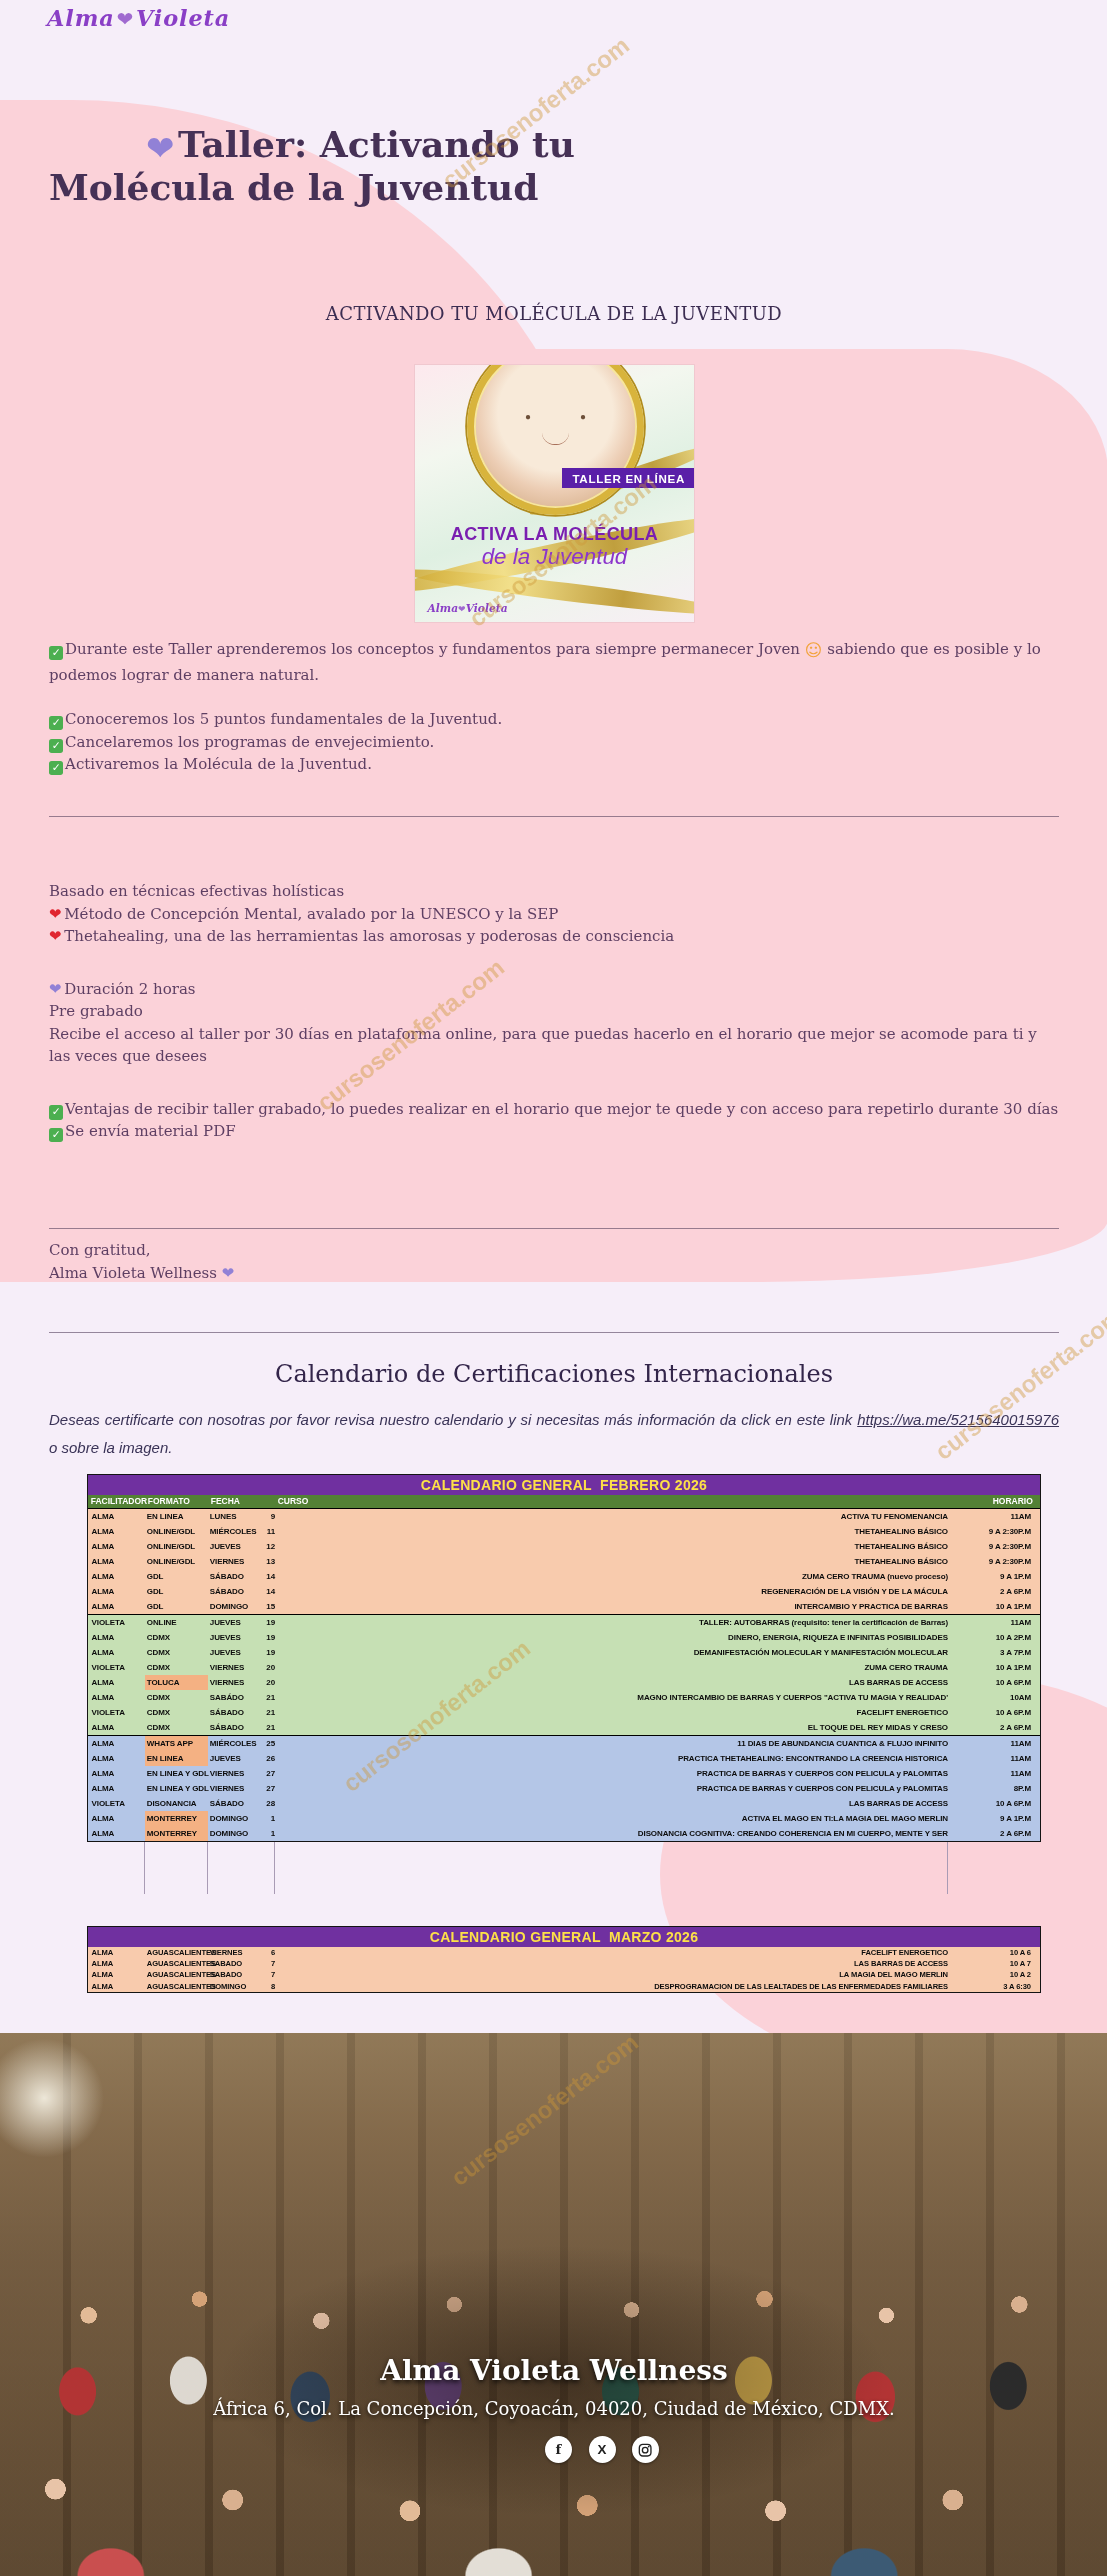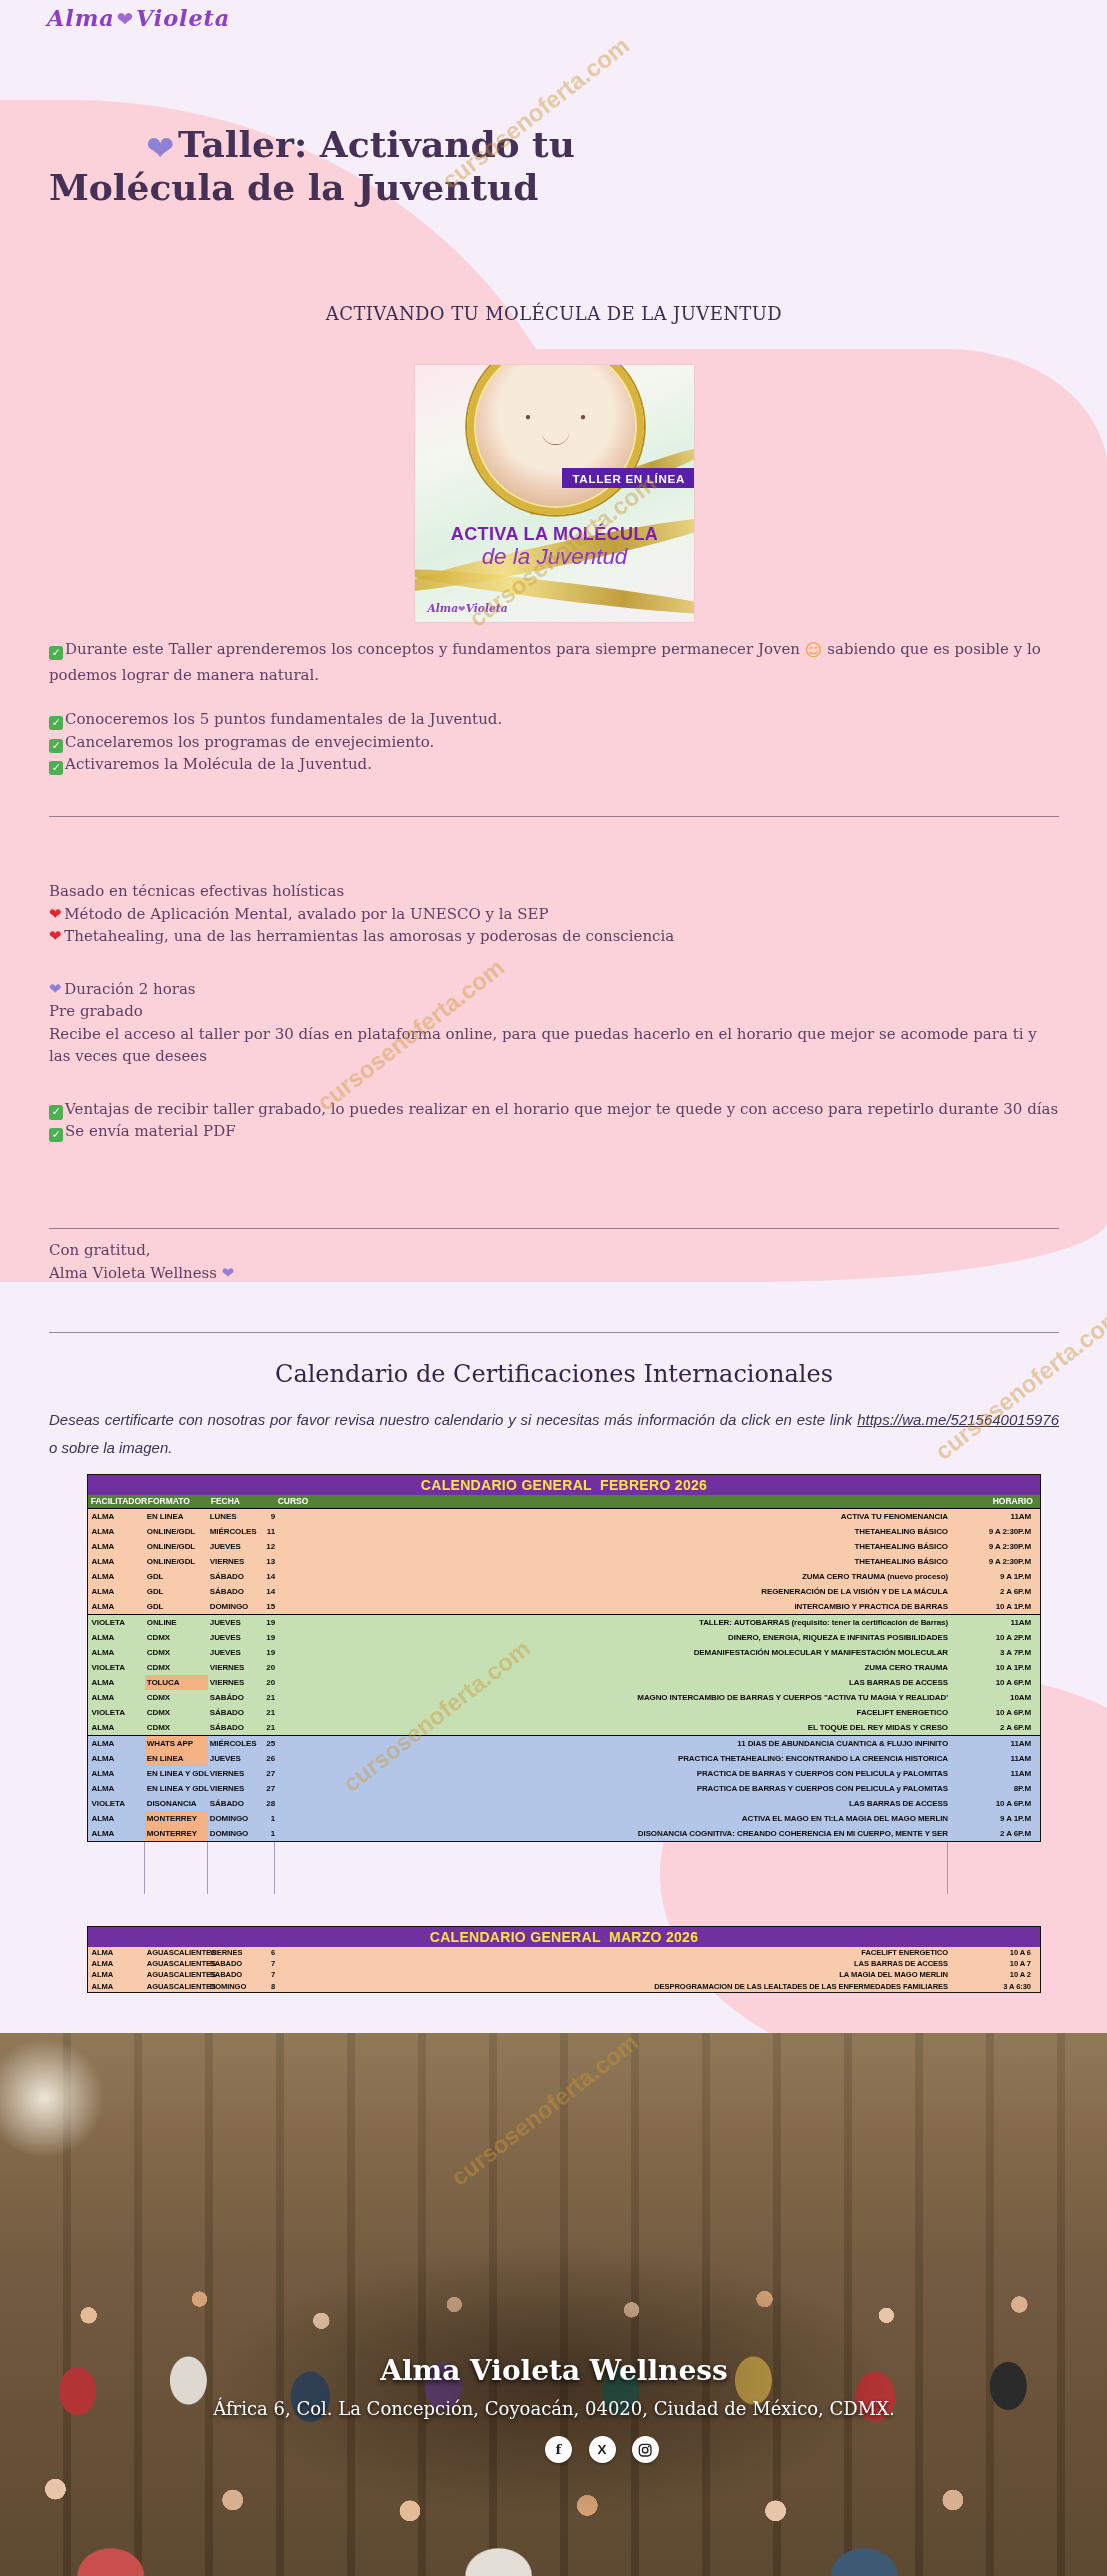--- a/index.html
+++ b/index.html
@@ -192,21 +192,21 @@
         <p class="line"><span class="chk">✓</span><span>Cancelaremos los programas de envejecimiento.</span></p>
         <p class="line"><span class="chk">✓</span><span>Activaremos la Molécula de la Juventud.</span></p>
       </div>
   </div>
 
   <div class="divider" style="top:816px;"></div>
 
   <div class="serif-block" style="top:880px;">
     <p>Basado en técnicas efectivas holísticas</p>
     <div id="heart-lines">
-        <p class="line"><span class="heart-red">❤</span><span>Método de Aplicación Mental, avalado por la UNESCO y la SEP</span></p>
+        <p class="line"><span class="heart-red">❤</span><span>Método de Concepción Mental, avalado por la UNESCO y la SEP</span></p>
         <p class="line"><span class="heart-red">❤</span><span>Thetahealing, una de las herramientas las amorosas y poderosas de consciencia</span></p>
       </div>
     <div style="height:30px;"></div>
     <p class="line"><span class="heart-purple">❤</span><span>Duración 2 horas</span></p>
     <p>Pre grabado</p>
     <p>Recibe el acceso al taller por 30 días en plataforma online, para que puedas hacerlo en el horario que mejor se acomode para ti y las veces que desees</p>
     <div style="height:30px;"></div>
     <div id="check-lines">
         <p class="line"><span class="chk">✓</span><span>Ventajas de recibir taller grabado, lo puedes realizar en el horario que mejor te quede y con acceso para repetirlo durante 30 días</span></p>
         <p class="line"><span class="chk">✓</span><span>Se envía material PDF</span></p>

